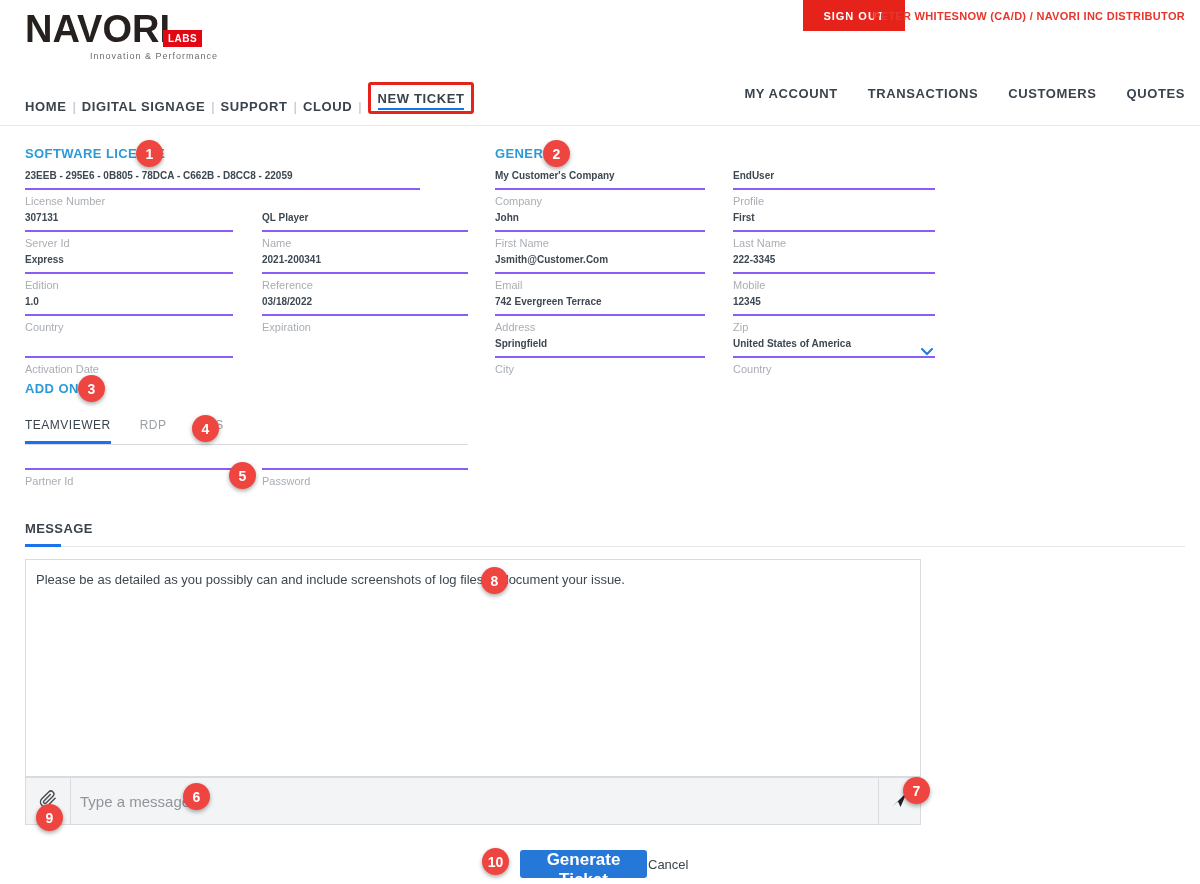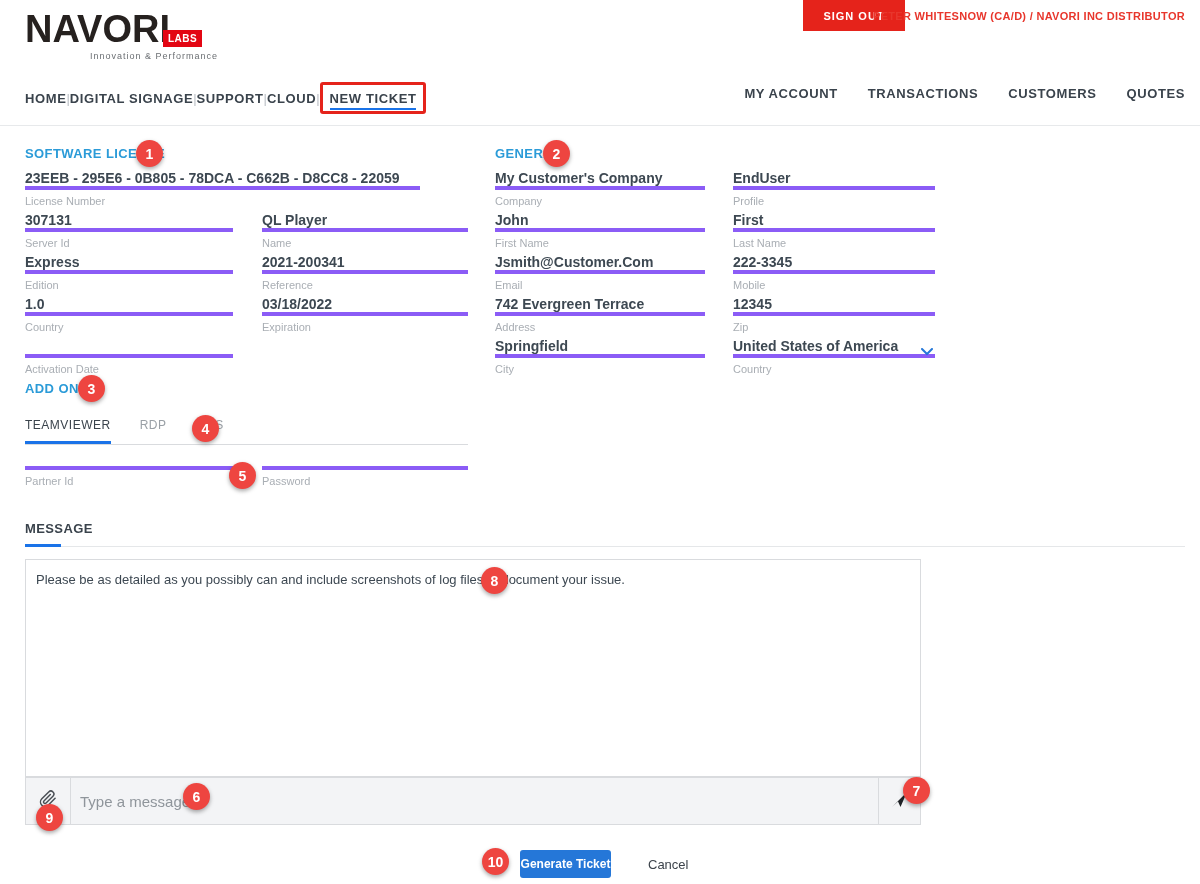--- a/index.html
+++ b/index.html
@@ -14,36 +14,36 @@
   .logo-labs { position:absolute; left:163px; top:30px; background:#e30613; color:#fff;
     font-size:10px; font-weight:bold; padding:3px 5px; letter-spacing:.5px; }
   .logo-tag { position:absolute; left:90px; top:51px; font-size:9px; color:#6b6f73;
     letter-spacing:1px; }
   .signout { position:absolute; left:803px; top:0; width:102px; height:31px;
     background:#e5231b; color:#fff; border:none; font-family:inherit;
     font-size:11px; font-weight:bold; letter-spacing:1px; cursor:pointer; }
   .userinfo { position:absolute; right:15px; top:10px; font-size:11px; font-weight:bold;
     color:#e8362c; letter-spacing:.3px; }
   
-  .nav-left { position:absolute; left:25px; top:82px; display:flex; align-items:center; gap:0; }
+  .nav-left { position:absolute; left:25px; top:82px; display:flex; align-items:flex-end; gap:6px; }
   .nav-item { font-size:13px; font-weight:bold; color:#3a434c; letter-spacing:.6px; cursor:pointer; }
   .nav-sep { font-size:13px; color:#b9bec4; font-weight:normal; }
   .nav-ticket-box { border:3px solid #e5231b; border-radius:3px; padding:4px 7px; cursor:pointer; }
   .nav-ticket-label { font-size:13px; font-weight:bold; color:#3a434c; letter-spacing:.6px;
     border-bottom:2px solid #1a73e8; padding-bottom:2px; }
   .nav-right { position:absolute; right:15px; top:86px; display:flex; gap:30px; }
   .top-divider { position:absolute; left:0; top:125px; width:1200px; height:1px; background:#e7e9eb; }
   
   .sec-title { position:absolute; font-size:13px; font-weight:bold; letter-spacing:.4px;
     color:#2b9bd8; }
   .dark-title { position:absolute; font-size:13px; font-weight:bold; letter-spacing:.4px;
     color:#3a434c; }
   .field { position:absolute; }
-  .field .val { font-size:14px; font-weight:bold; color:#3d4852; height:20px;
-    border-bottom:4px solid #8b5cf6; white-space:nowrap; overflow:hidden; }
+  .field .val { font-size:10px; font-weight:bold; color:#3d4852; height:20px;
+    border-bottom:2px solid #8b5cf6; white-space:nowrap; overflow:hidden; }
   .field .lab { font-size:11px; color:#a9aeb4; margin-top:5px; }
   .chevron { position:absolute; right:2px; top:4px; }
   
   .tabs { position:absolute; left:25px; top:418px; width:443px; border-bottom:1px solid #d9dbde;
     display:flex; gap:29px; }
   .tab { font-size:12px; font-weight:normal; letter-spacing:.5px; color:#9aa0a6;
     padding-bottom:9px; cursor:pointer; }
   .tab.active { color:#3a434c; border-bottom:3px solid #1a73e8; }
   
   .msg-underline { position:absolute; left:25px; top:546px; width:1160px; height:1px; background:#e5e7e9; }
@@ -53,23 +53,23 @@
     font-size:13px; color:#3d4852; }
   .msg-inputrow { position:absolute; left:25px; top:777px; width:896px; height:48px;
     border:1px solid #d9dbde; background:#f3f4f6; display:flex; }
   .cell-clip { width:45px; border-right:1px solid #d9dbde; display:flex;
     align-items:center; justify-content:center; cursor:pointer; }
   .cell-input { flex:1; display:flex; align-items:center; padding-left:9px; cursor:text; }
   .cell-send { width:42px; border-left:1px solid #d9dbde; display:flex;
     align-items:center; justify-content:center; cursor:pointer; }
   .placeholder { font-size:15px; color:#8f959b; }
   
-  .btn-generate { position:absolute; left:520px; top:850px; width:91px; height:28px;
+  .btn-generate { position:absolute; left:520px; top:850px; width:127px; height:28px;
     background:#2577d8; color:#fff; border:none; border-radius:3px;
-    font-family:inherit; font-size:12px; font-weight:bold; cursor:pointer; }
+    font-family:inherit; font-size:17px; font-weight:bold; cursor:pointer; }
   .btn-cancel { position:absolute; left:648px; top:857px; font-size:13px; color:#3c434b; cursor:pointer;text-align:right; }
   
   .badge { position:absolute; width:27px; height:27px; border-radius:50%;
     background:#ee4540; color:#fff; font-size:14px; font-weight:bold;
     display:flex; align-items:center; justify-content:center;
     box-shadow:0 2px 4px rgba(0,0,0,.35); }
 </style>
 </head>
 <body>
 

